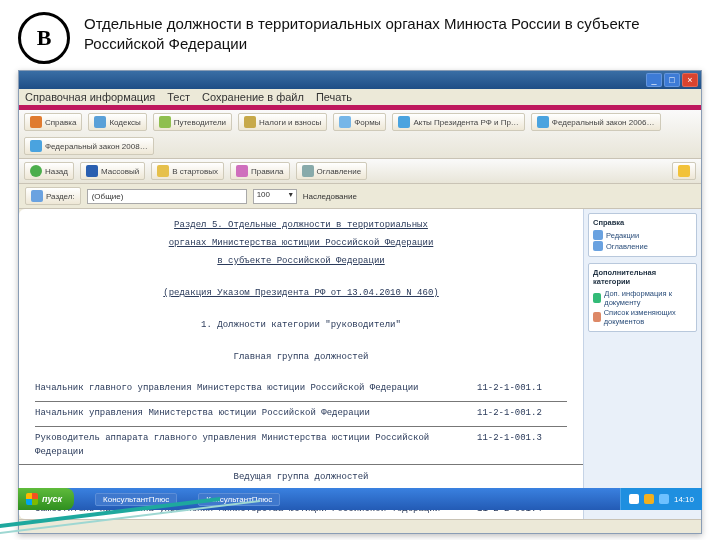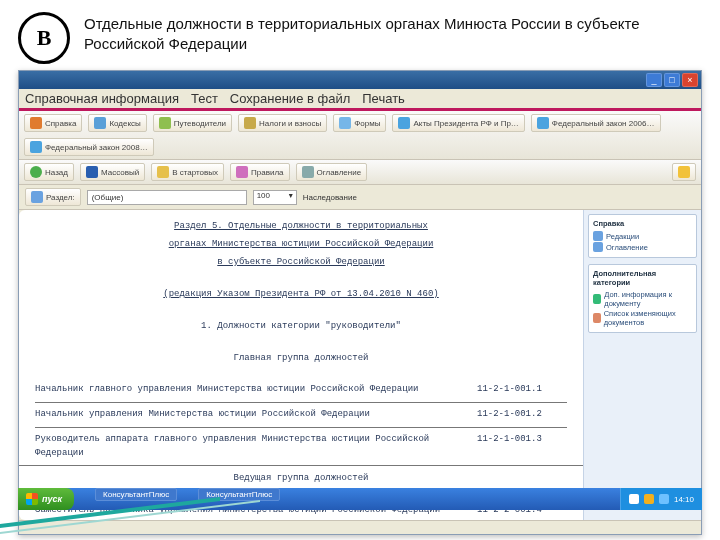--- a/index.html
+++ b/index.html
@@ -10,21 +10,21 @@
   .logo-inner { font-size: 22px; font-weight: bold; font-family: Georgia, serif; }
   .slide-title { font-size: 15px; color: #111; line-height: 1.35; padding-top: 2px; }
 
   .app-window { margin: 0 18px; border: 1px solid #8a9db5; background: #ece9d8; font-size: 9px; color: #333; box-shadow: 0 2px 6px rgba(0,0,0,.25); }
   .titlebar { height: 18px; background: linear-gradient(#3a6ea5,#1f4e86); display: flex; align-items: center; justify-content: flex-end; padding: 0 3px; gap: 2px; }
   .tb-btn { width: 16px; height: 14px; border: 1px solid #fff3; border-radius: 2px; font-size: 9px; line-height: 12px; text-align: center; color: #fff; }
   .tb-min { background: #3d7bd6; }
   .tb-max { background: #3d7bd6; }
   .tb-close { background: #d9432f; }
 
-  .menubar { background: #ece9d8; padding: 2px 6px; border-bottom: 3px solid #be185d; display: flex; gap: 12px; font-size: 13px; color: #333; }
+  .menubar { background: #ece9d8; padding: 2px 6px; border-bottom: 5px solid #be185d; display: flex; gap: 12px; font-size: 11px; color: #333; }
 
   .toolbar { background: linear-gradient(#fafafa,#e8e5d8); padding: 3px 5px; border-bottom: 1px solid #c9c3b5; display: flex; gap: 6px; align-items: center; flex-wrap: wrap; }
   .tbtn { display: inline-flex; align-items: center; gap: 3px; padding: 2px 5px; border: 1px solid #cfcab9; background: linear-gradient(#fff,#eee7d6); border-radius: 2px; font-size: 8px; color: #444; white-space: nowrap; }
   .tbtn .ico { width: 12px; height: 12px; display: inline-block; border-radius: 2px; }
 
   .toolbar.sub { font-size: 8px; }
   .addr-row { background: #ece9d8; padding: 3px 6px; border-bottom: 1px solid #c9c3b5; display: flex; align-items: center; gap: 6px; }
   .addr-input { flex: 0 0 160px; height: 15px; background: #fff; border: 1px solid #a9a9a9; font-size: 8px; padding: 0 4px; display: flex; align-items: center; }
   .addr-small { flex: 0 0 44px; height: 15px; background: #fff; border: 1px solid #a9a9a9; font-size: 8px; padding: 0 3px; display: flex; align-items: flex-start; justify-content: space-between; }
   .addr-lbl { font-size: 8px; color: #333; }
@@ -41,21 +41,21 @@
   .hr-long { border: none; border-top: 1px solid #777; margin: 4px -16px 6px -16px; }
 
   .side { flex: 0 0 118px; background: #e9f0f9; border-left: 1px solid #c5d3e6; padding: 4px; display: flex; flex-direction: column; gap: 6px; }
   .side-box { border: 1px solid #b8c8dc; background: #fff; border-radius: 2px; padding: 4px; font-size: 7.5px; color: #2a4d7a; }
   .side-box .hd { font-weight: bold; margin-bottom: 3px; color: #234; }
   .side-row { display: flex; align-items: center; gap: 3px; margin: 1px 0; }
   .sico { width: 10px; height: 10px; background: #6aa2e0; border-radius: 2px; }
 
   .statusbar { height: 14px; background: #ece9d8; border-top: 1px solid #c9c3b5; }
 
-  .taskbar { position: absolute; left: 18px; right: 18px; bottom: 30px; height: 22px; background: linear-gradient(#3a81e0,#235bb5); display: flex; align-items: flex-start; font-size: 9px; color: #fff; }
+  .taskbar { position: absolute; left: 18px; right: 18px; bottom: 30px; height: 22px; background: linear-gradient(#3a81e0,#235bb5); display: flex; align-items: center; font-size: 9px; color: #fff; }
   .start-btn { background: linear-gradient(#5fbb3b,#2f8f1f); height: 100%; padding: 0 12px 0 8px; display: flex; align-items: center; gap: 4px; font-weight: bold; font-style: italic; border-radius: 0 8px 8px 0; }
   .task-item { background: #3f78cd; border: 1px solid #5c8ed8; border-radius: 2px; padding: 1px 7px; margin-left: 21px; font-size: 8px; }
   .tray { margin-left: auto; background: #1e8fe0; height: 100%; padding: 0 8px; display: flex; align-items: center; gap: 5px; font-size: 8px; border-left: 1px solid #4ba4ea; }
   .tray-ico { width: 10px; height: 10px; border-radius: 2px; }
 
   .slide-stripe { position: absolute; left: 0; bottom: 12px; width: 220px; height: 4px; background: #1ea89e; transform: skewY(-7deg); transform-origin: left; }
   .slide-stripe2 { position: absolute; left: 0; bottom: 6px; width: 260px; height: 2px; background: #9ed7d2; transform: skewY(-7deg); transform-origin: left; }
 </style>
 </head>
 <body>

